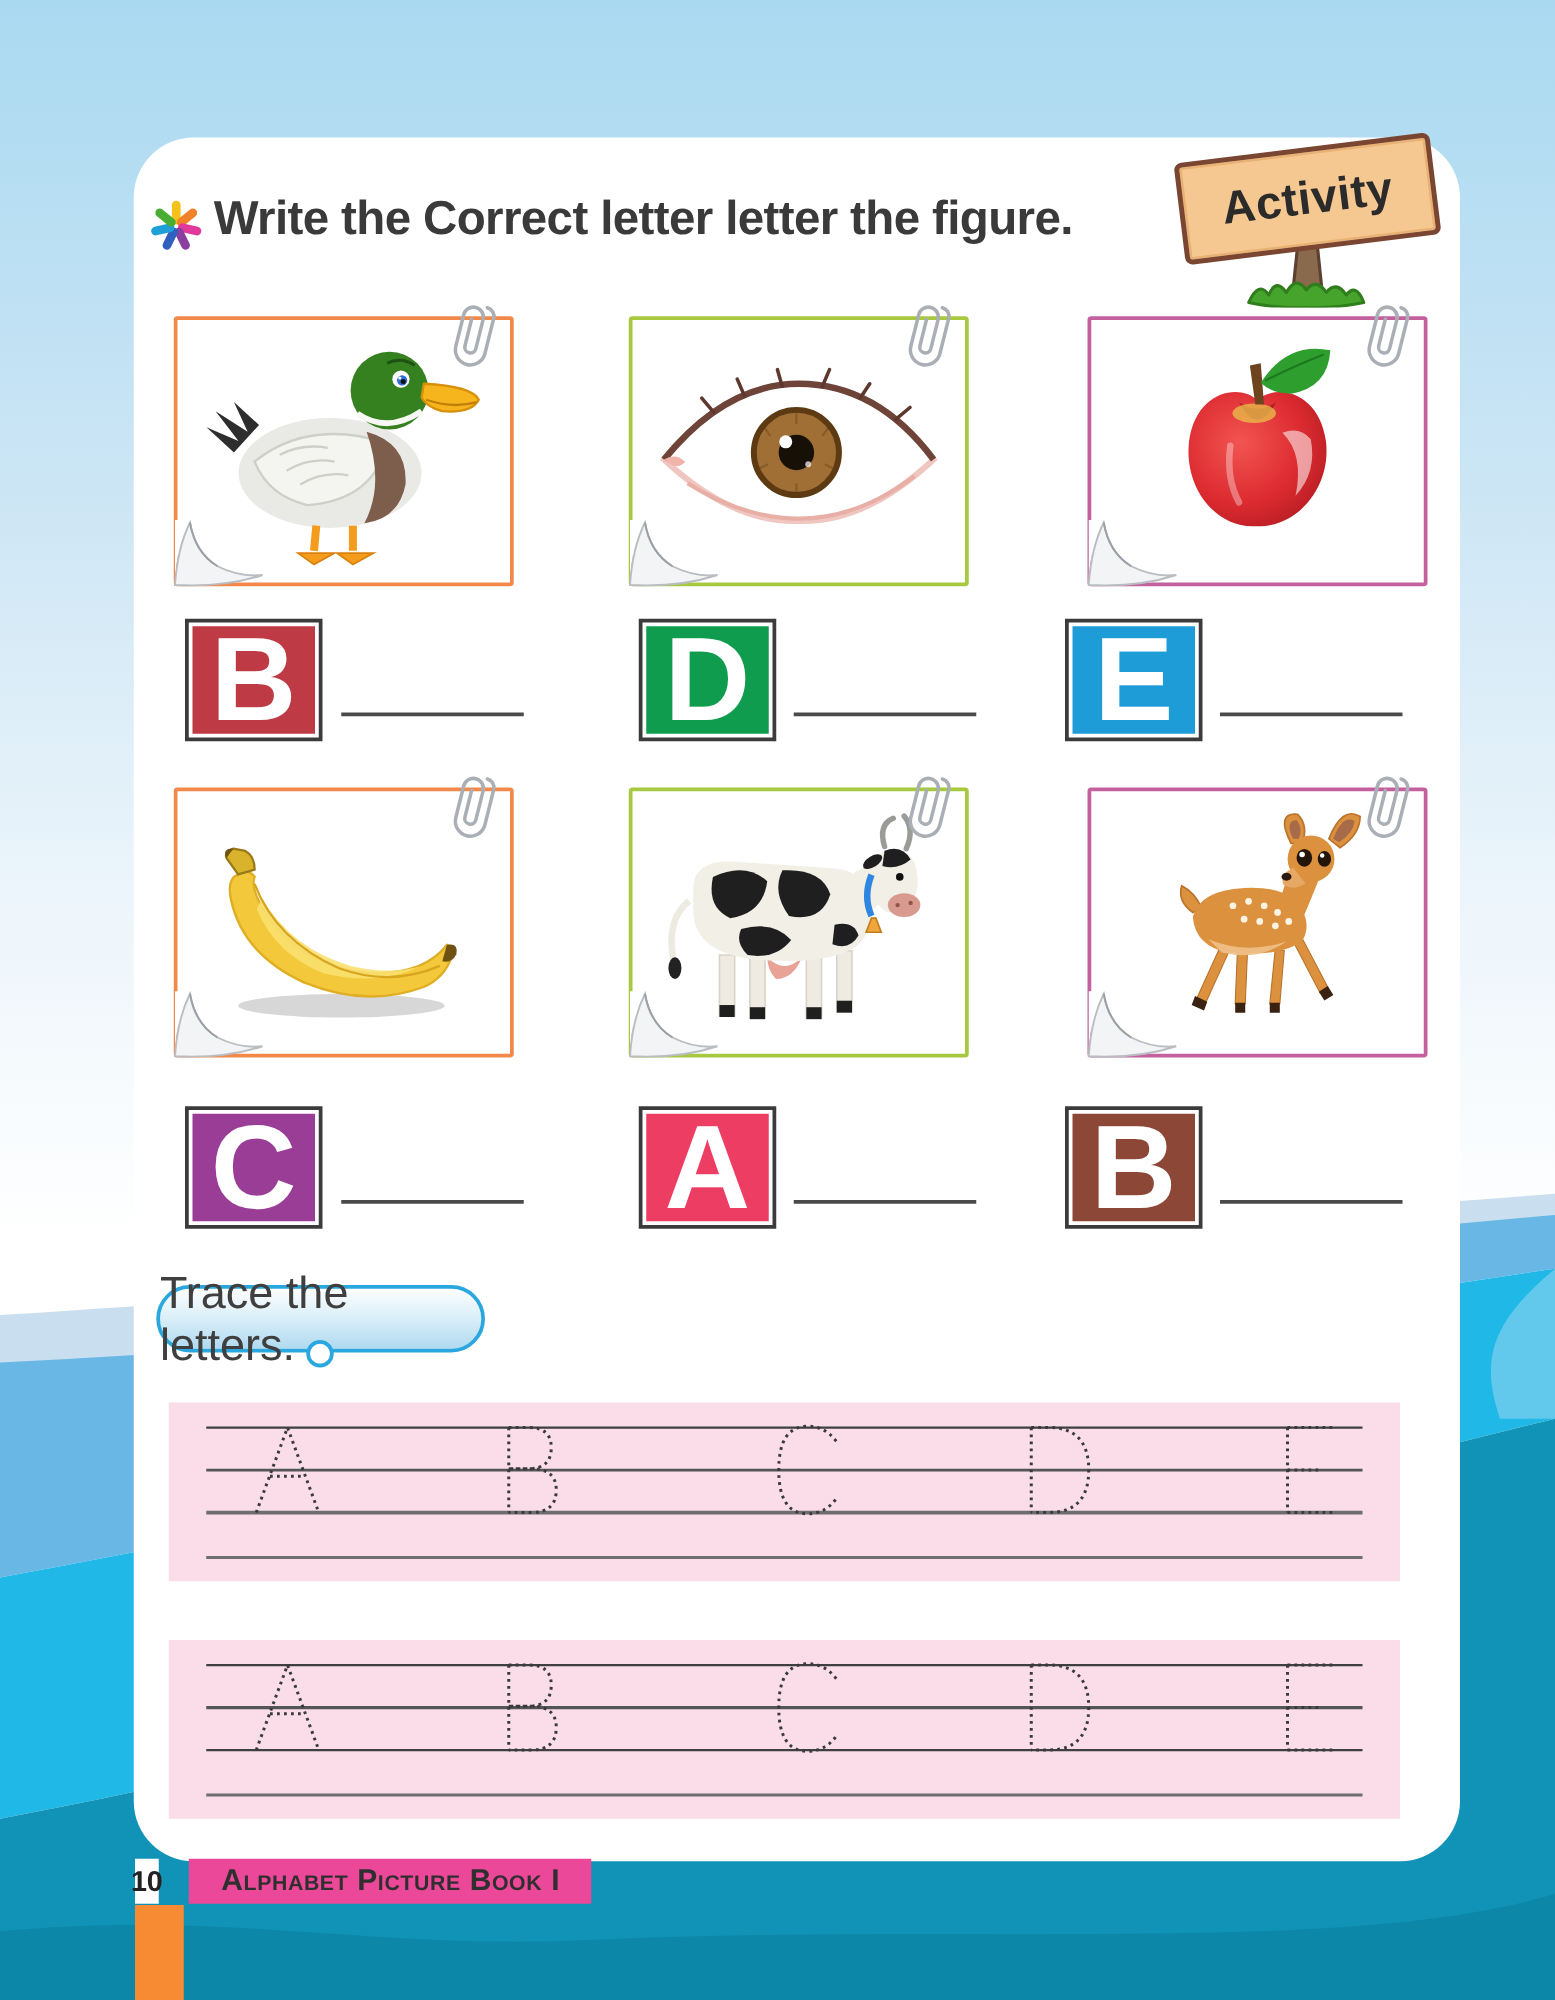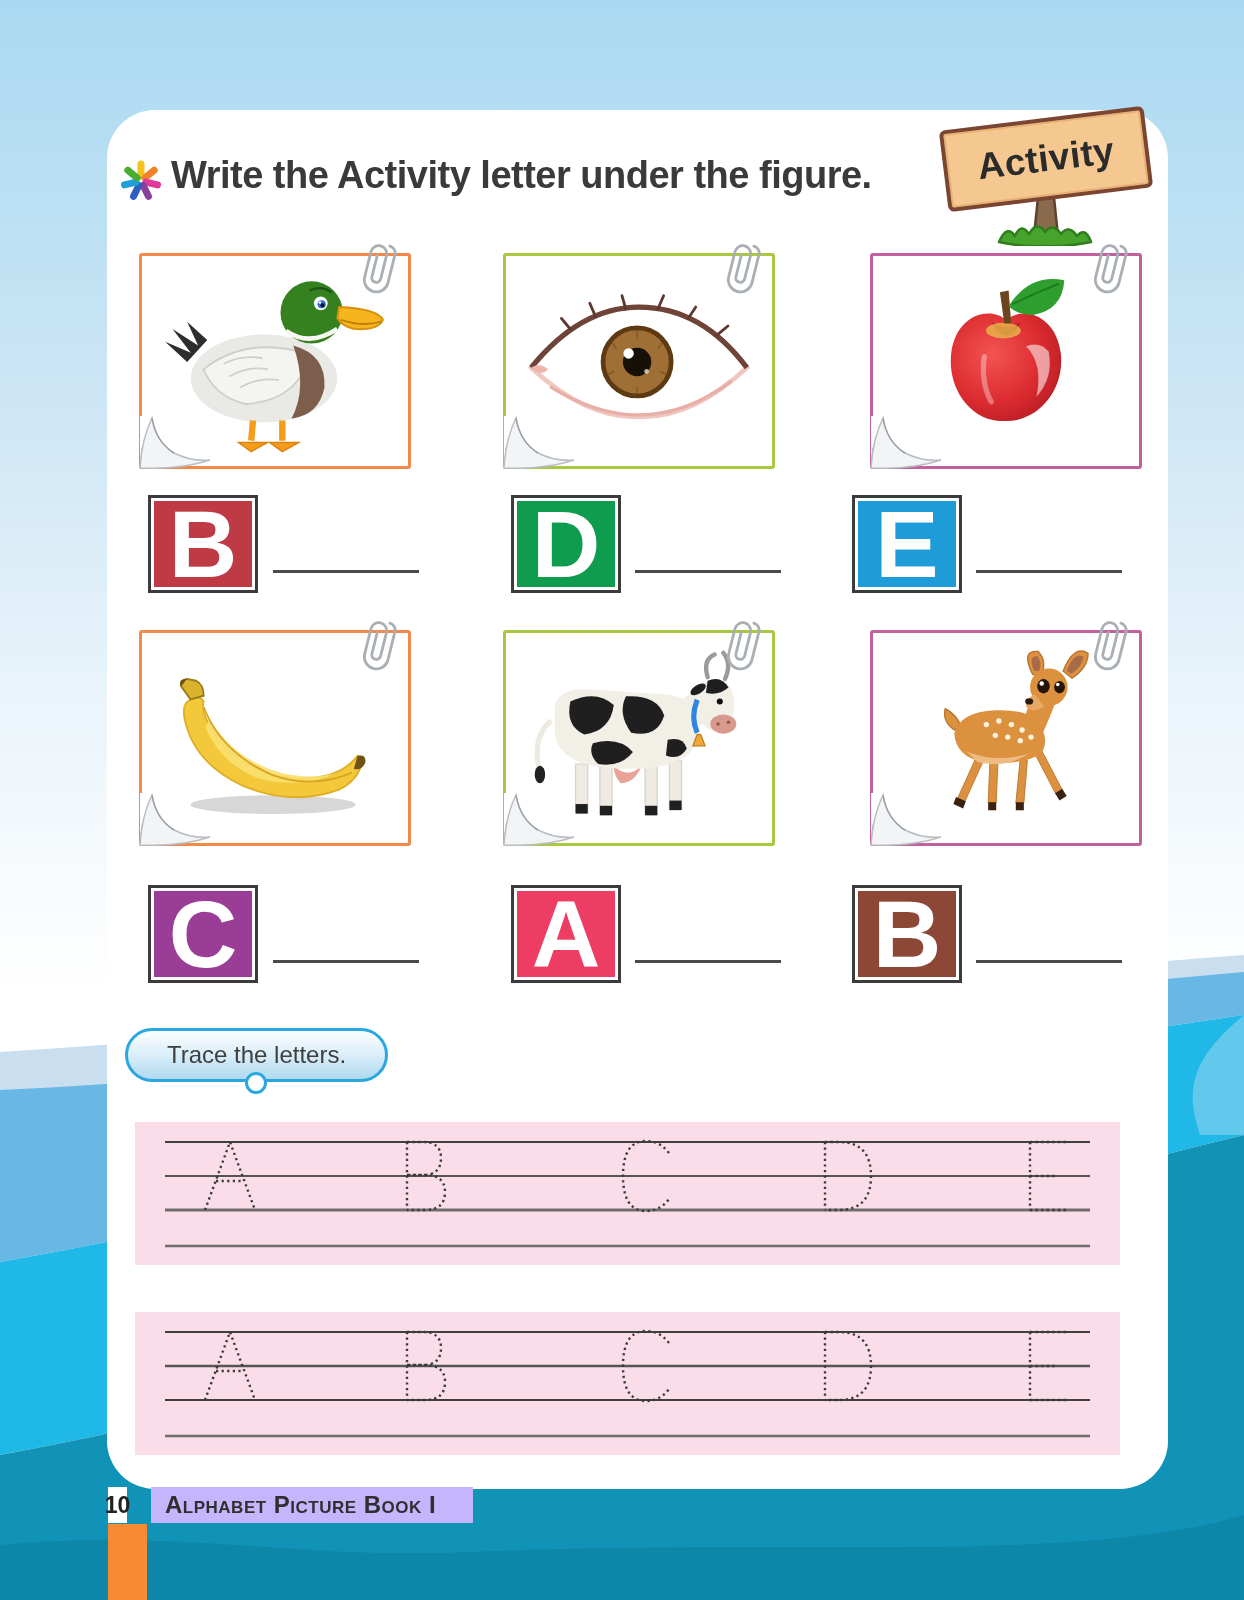--- a/index.html
+++ b/index.html
@@ -49,37 +49,37 @@
     color:#fff;font-size:95px;font-weight:bold;line-height:1;
   }
   .blank-line{position:absolute;width:146px;height:3px;background:#4a4a4a;}
   
   .bubble{
     position:absolute;left:18px;top:918px;width:263px;height:54px;
     border:3.5px solid #2aa7de;border-radius:28px;box-sizing:border-box;
     background:linear-gradient(180deg,#fdfeff 0%,#d9eef8 50%,#b0daf0 100%);
     display:flex;align-items:center;justify-content:center;
   }
-  .bubble span{font-size:24px;color:#3f3f3f;}
+  .bubble span{font-size:36px;color:#3f3f3f;}
   .bubble-dot{
     position:absolute;left:138px;top:962px;width:22px;height:22px;border-radius:50%;
     background:#fff;border:3px solid #2aa7de;box-sizing:border-box;
   }
   .strip{position:absolute;left:28px;width:985px;height:143px;background:#fadde9;}
   
   .footer{position:absolute;z-index:2;}
   .pg-box{
     position:absolute;left:108px;top:1487px;width:19px;height:36px;background:#fff;
     display:flex;align-items:center;justify-content:center;
     font-size:23px;font-weight:bold;color:#222;
   }
   .pg-bar{position:absolute;left:108px;top:1524px;width:39px;height:76px;}
   .book-strip{
-    position:absolute;left:151px;top:1487px;width:322px;height:36px;background:#c4b5fd;
-    display:flex;align-items:center;padding-left:14px;box-sizing:border-box;
+    position:absolute;left:151px;top:1487px;width:322px;height:36px;background:#ec4899;
+    display:flex;align-items:center;padding-left:26px;box-sizing:border-box;
   }
   .book-strip span{
     font-size:24px;font-weight:bold;color:#2f2f2f;
     font-variant:small-caps;letter-spacing:0.5px;
   }
 </style>
 </head>
 <body>
 
 <svg class="bg" width="1244" height="1600" viewBox="0 0 1244 1600">
@@ -107,21 +107,21 @@
     <g transform="translate(22,23)" stroke-linecap="round" stroke-width="7" fill="none">
       <path d="M0,-5 L0,-17" stroke="#f5c21b"></path>
       <path d="M0,-5 L0,-17" stroke="#f0832a" transform="rotate(51)"></path>
       <path d="M0,-5 L0,-17" stroke="#e0399b" transform="rotate(103)"></path>
       <path d="M0,-5 L0,-17" stroke="#8a3f9e" transform="rotate(154)"></path>
       <path d="M0,-5 L0,-17" stroke="#2f5fbf" transform="rotate(206)"></path>
       <path d="M0,-5 L0,-17" stroke="#1f9fd8" transform="rotate(257)"></path>
       <path d="M0,-5 L0,-17" stroke="#49ad33" transform="rotate(309)"></path>
     </g>
   </svg>
-  <div class="hdr-title">Write the Activity letter under the figure.</div>
+  <div class="hdr-title">Write the Correct letter letter the figure.</div>
 
   <div class="sign">
     <svg class="sign-post" viewBox="0 0 30 48">
       <path d="M8,0 L22,0 L27,48 L3,48 Z" fill="#8a6a4c" stroke="#5c4030" stroke-width="2.5"></path>
     </svg>
     <svg class="sign-grass" viewBox="0 0 96 26">
       <path d="M2,22 Q10,4 18,16 Q24,2 32,14 Q40,0 48,12 Q56,2 64,14 Q72,4 80,16 Q88,6 94,22 Q70,27 48,26 Q24,27 2,22 Z" fill="#46a42c" stroke="#2f7d1c" stroke-width="2.5" stroke-linejoin="round"></path>
     </svg>
     <div class="sign-board">
       <span>Activity</span>

